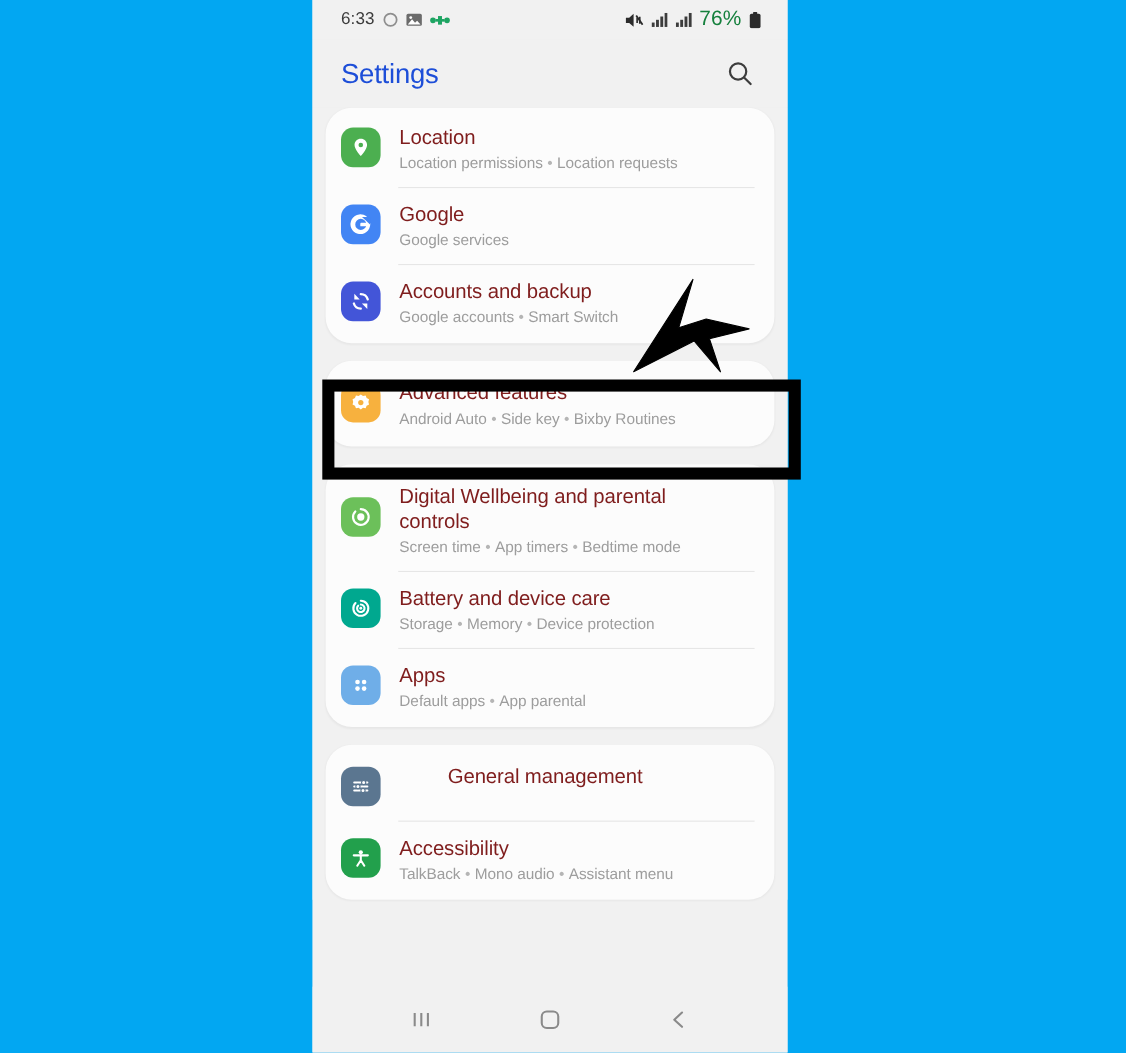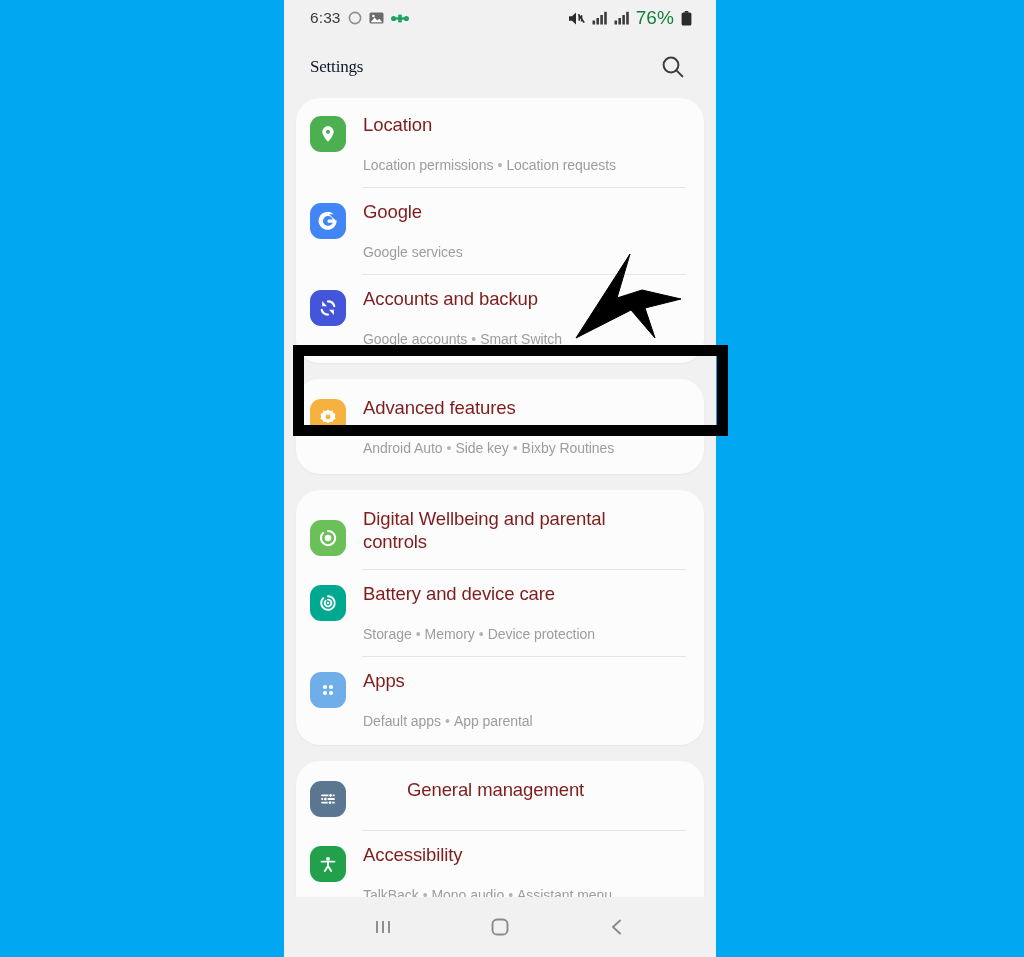--- a/index.html
+++ b/index.html
@@ -58,24 +58,23 @@
   #title-bar {
     height: 62px;
     display: flex;
     align-items: center;
     justify-content: space-between;
     padding: 0 26px 0 26px;
     box-sizing: border-box;
     background: #f1f1f1;
   }
   #page-title {
-    font-size: 17px;
-    color: #0f172a;
+    font-size: 25px;
+    color: #1d4ed8;
     letter-spacing: -.2px;
-    font-family: Liberation Serif, serif;
   }
   #search-button {
     width: 34px;
     height: 34px;
     display: flex;
     align-items: center;
     justify-content: center;
   }
 
   
@@ -126,21 +125,21 @@
   }
   .row-title {
     font-size: 18.5px;
     color: #7f1d1d;
     line-height: 23px;
     letter-spacing: -.1px;
   }
   .row-sub {
     font-size: 14px;
     color: #9d9d9d;
-    margin-top: 20px;
+    margin-top: 3px;
     line-height: 18px;
     letter-spacing: -.05px;
   }
   .dot { padding: 0 4px; color: #b5b5b5; }
 
   
   #highlight-box {
     position: absolute;
     left: 293px;
     top: 345px;
@@ -321,20 +320,23 @@
 
       <div class="row" style="padding-top:15px;">
         <div class="row-icon" style="background:#6CC05A;margin-top:13px;">
           <svg width="22" height="22" viewBox="0 0 22 22">
             <path d="M11 3.9a7.1 7.1 0 1 1-5.0 2.1" fill="none" stroke="#ffffff" stroke-width="2.0" stroke-linecap="round"></path>
             <circle cx="11" cy="11" r="3.3" fill="#ffffff"></circle>
           </svg>
         </div>
         <div class="row-text">
           <div class="row-title" style="max-width:290px;">Digital Wellbeing and parental controls</div>
+          <div class="row-sub">
+            <span>Screen time</span><span class="dot">•</span><span>App timers</span><span class="dot">•</span><span>Bedtime mode</span>
+          </div>
         </div>
       </div>
 
       <div class="row">
         <div class="row-icon" style="background:#00A88F;">
           <svg width="22" height="22" viewBox="0 0 22 22">
             <path d="M11 4.2a6.8 6.8 0 1 1-4.8 2.0" fill="none" stroke="#ffffff" stroke-width="1.9" stroke-linecap="round"></path>
             <path d="M11 7.6a3.4 3.4 0 1 1-2.4 1.0" fill="none" stroke="#ffffff" stroke-width="1.9" stroke-linecap="round"></path>
             <circle cx="11" cy="11" r="1.3" fill="#ffffff"></circle>
           </svg>

